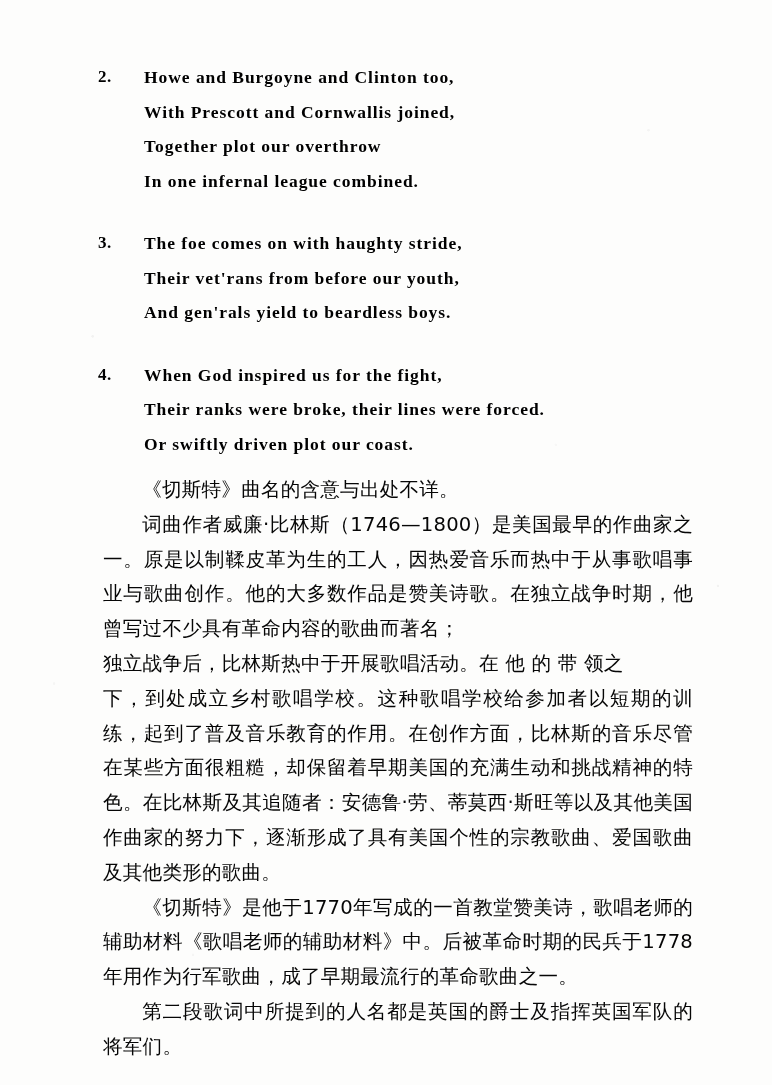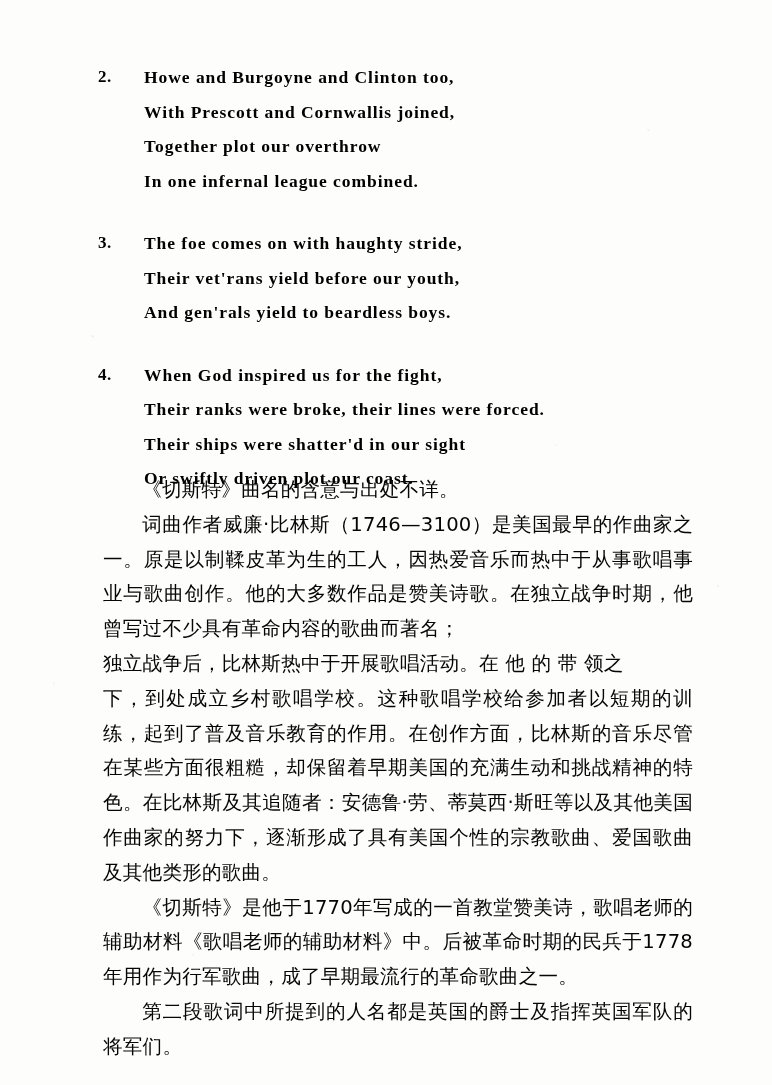--- a/index.html
+++ b/index.html
@@ -120,42 +120,41 @@
         <div class="vline">With Prescott and Cornwallis joined,</div>
         <div class="vline">Together plot our overthrow</div>
         <div class="vline">In one infernal league combined.</div>
       </div>
     </div>
 
     <div class="stanza">
       <div class="stanza-num">3.</div>
       <div class="stanza-lines">
         <div class="vline">The foe comes on with haughty stride,</div>
-        <div class="vline">Their vet'rans yield before our youth,</div>
+        <div class="vline">Their vet'rans from before our youth,</div>
         <div class="vline">And gen'rals yield to beardless boys.</div>
       </div>
     </div>
 
     <div class="stanza">
       <div class="stanza-num">4.</div>
       <div class="stanza-lines">
         <div class="vline">When God inspired us for the fight,</div>
         <div class="vline">Their ranks were broke, their lines were forced.</div>
-        <div class="vline">Their ships were shatter'd in our sight</div>
         <div class="vline">Or swiftly driven plot our coast.</div>
       </div>
     </div>
 
   </div>
 
   <div id="commentary">
 
     <p class="cpara indent2">《切斯特》曲名的含意与出处不详。</p>
 
-    <p class="cpara indent2">词曲作者威廉·比林斯（1746—3100）是美国最早的作曲家之一。原是以制鞣皮革为生的工人，因热爱音乐而热中于从事歌唱事业与歌曲创作。他的大多数作品是赞美诗歌。在独立战争时期，他曾写过不少具有革命内容的歌曲而著名；</p>
+    <p class="cpara indent2">词曲作者威廉·比林斯（1746—1800）是美国最早的作曲家之一。原是以制鞣皮革为生的工人，因热爱音乐而热中于从事歌唱事业与歌曲创作。他的大多数作品是赞美诗歌。在独立战争时期，他曾写过不少具有革命内容的歌曲而著名；</p>
 
     <p class="cpara">独立战争后，比林斯热中于开展歌唱活动。在 他 的 带 领之</p>
 
     <p class="cpara">下，到处成立乡村歌唱学校。这种歌唱学校给参加者以短期的训练，起到了普及音乐教育的作用。在创作方面，比林斯的音乐尽管在某些方面很粗糙，却保留着早期美国的充满生动和挑战精神的特色。在比林斯及其追随者：安德鲁·劳、蒂莫西·斯旺等以及其他美国作曲家的努力下，逐渐形成了具有美国个性的宗教歌曲、爱国歌曲及其他类形的歌曲。</p>
 
     <p class="cpara indent2">《切斯特》是他于1770年写成的一首教堂赞美诗，歌唱老师的辅助材料《歌唱老师的辅助材料》中。后被革命时期的民兵于1778年用作为行军歌曲，成了早期最流行的革命歌曲之一。</p>
 
     <p class="cpara indent2">第二段歌词中所提到的人名都是英国的爵士及指挥英国军队的将军们。</p>
 
   </div>

